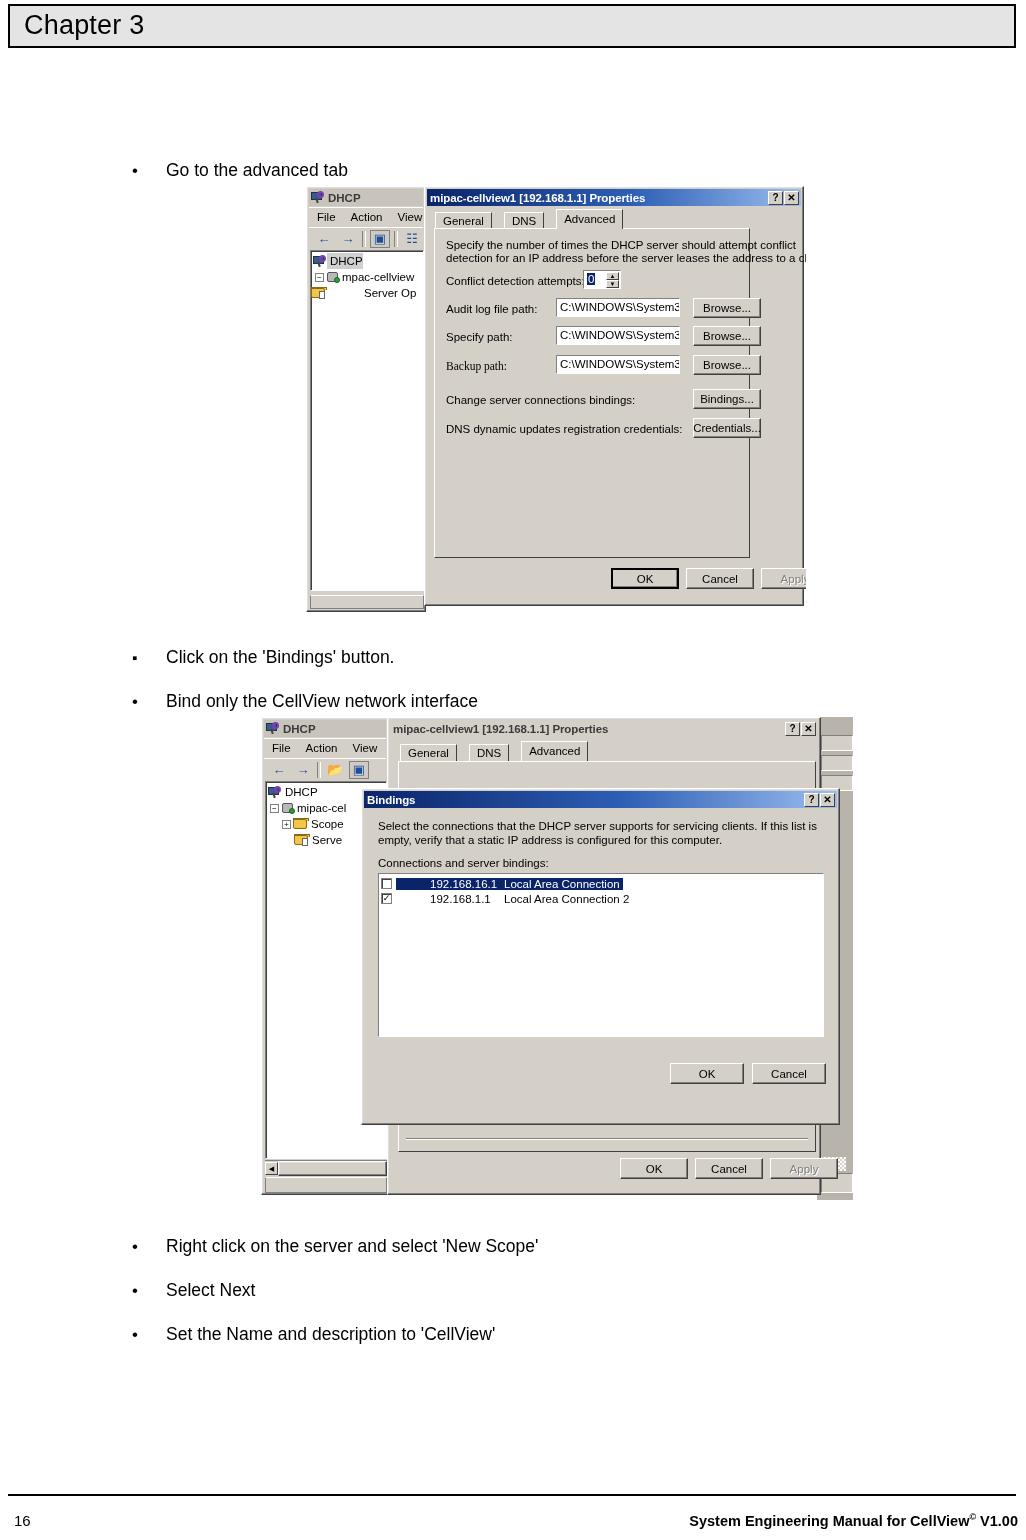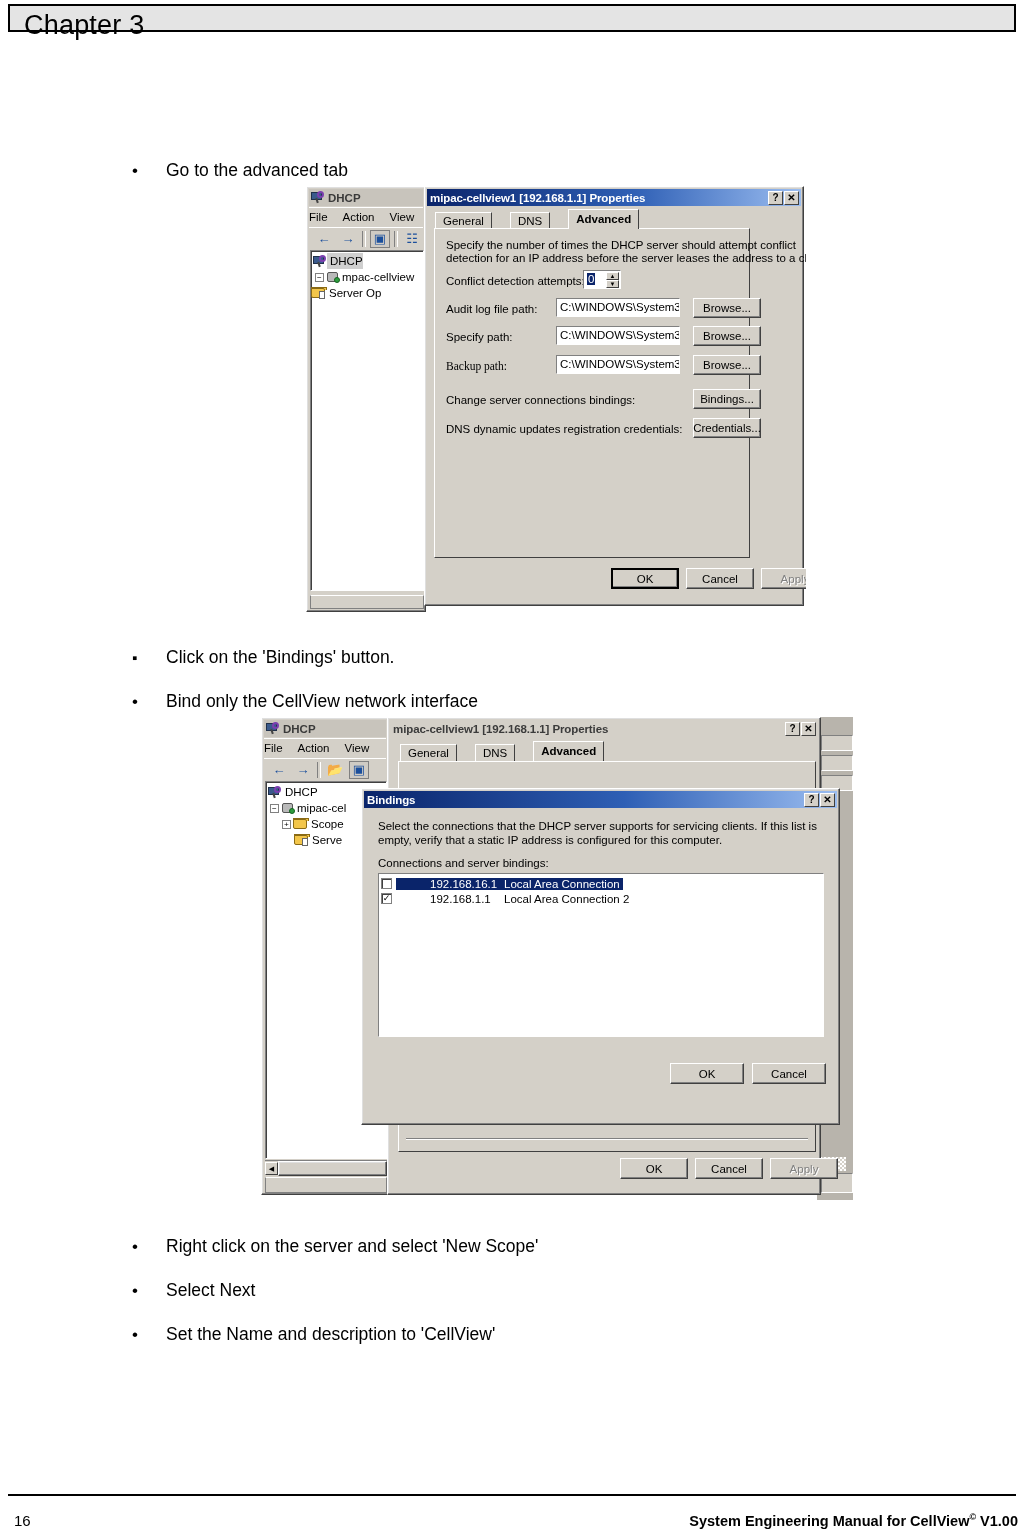--- a/index.html
+++ b/index.html
@@ -15,21 +15,21 @@
     color: #000;
     overflow: hidden;
   }
 
   
   .chapter-header {
     position: absolute;
     left: 8px;
     top: 4px;
     width: 1008px;
-    height: 28px;
+    height: 44px;
     background: #e4e4e4;
     border: 2px solid #000;
     box-sizing: border-box;
   }
   .chapter-header .title {
     position: absolute;
     left: 14px;
     top: 4px;
     font-size: 27px;
     letter-spacing: .2px;
@@ -158,20 +158,21 @@
   }
   .mmc-title .tb-text { font-size: 11.5px; font-weight: bold; color: #3a3a3a; }
 
   .menubar {
     position: absolute;
     left: 2px; right: 2px;
     height: 19px;
     display: flex;
     align-items: center;
     gap: 15px;
+    padding-left: 8px;
     font-size: 11.5px;
     box-sizing: border-box;
     border-top: 1px solid #fff;
   }
 
   .toolbar {
     position: absolute;
     left: 2px; right: 2px;
     height: 22px;
     display: flex;
@@ -246,26 +247,26 @@
   .tab {
     height: 17px;
     padding: 0 7px;
     font-size: 11.5px;
     line-height: 16px;
     background: #d4d0c8;
     border-top: 1px solid #fff;
     border-left: 1px solid #fff;
     border-right: 1px solid #404040;
     box-sizing: border-box;
-    margin-right: 18px;
+    margin-right: 12px;
   }
   .tab.active {
     height: 20px;
     line-height: 19px;
-    font-weight: bold;
+    font-weight: normal;
     z-index: 3;
     position: relative;
   }
 
   .tabbody {
     position: absolute;
     background: #d4d0c8;
     box-sizing: border-box;
     border-top: 1px solid #ffffff;
     border-left: 1px solid #ffffff;
@@ -483,21 +484,21 @@
         <span class="lbl sel">DHCP</span>
       </div>
       <div class="tree-row" style="padding-left:4px;">
         <span class="exp-box">−</span>
         <span class="ic ic-srv">
             <span class="b"></span>
             <span class="g"></span>
           </span>
         <span class="lbl">mpac-cellview</span>
       </div>
-      <div class="tree-row" style="">
+      <div class="tree-row" style="gap:35px;">
         <span class="ic ic-folder opt">
             <span class="tab"></span>
             <span class="f"></span>
             <span class="pg"></span>
           </span>
         <span class="lbl">Server Op</span>
       </div>
     </div>
     <div class="statusbar" style="left:3px; top:408px; width:114px; height:14px;"></div>
   </div>

